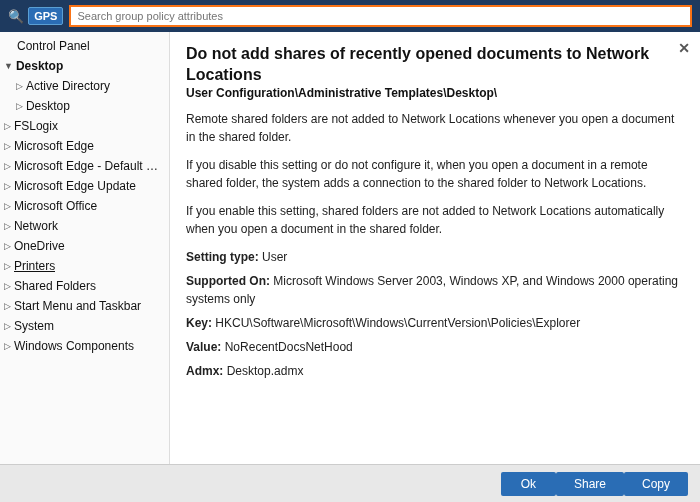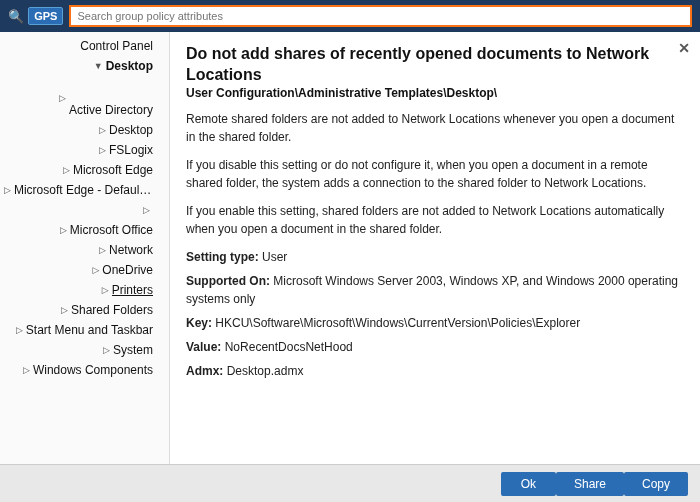--- a/index.html
+++ b/index.html
@@ -70,26 +70,25 @@
       width: 170px;
       min-width: 170px;
       background: #fafafa;
       border-right: 1px solid #ddd;
       overflow-y: auto;
       padding: 4px 0;
     }
     .sidebar-item-row {
       display: flex;
       align-items: center;
-      padding: 1px 16px;
+      padding: 1px 4px;
       cursor: pointer;
       font-size: 12px;
       color: #111;
       line-height: 18px;
-      justify-content: flex-end;
     }
 
     
     .content-panel {
       flex: 1;
       padding: 12px 16px;
       overflow-y: auto;
       position: relative;
       background: white;
     }
@@ -171,40 +170,41 @@
   <div class="sidebar-item-row" style="padding-left: 4px;">
         <span style="margin-right:3px;width:10px;display:inline-block;"></span>
         <span style="overflow:hidden;text-overflow:ellipsis;white-space:nowrap;">Control Panel</span>
       </div>
       <div class="sidebar-item-row" style="padding-left: 4px; font-weight: bold;">
         <span style="margin-right:3px;font-size:9px;color:#555;">▼</span>
         <span style="overflow:hidden;text-overflow:ellipsis;white-space:nowrap;">Desktop</span>
       </div>
       <div class="sidebar-item-row" style="padding-left: 16px;">
         <span style="margin-right:3px;font-size:9px;color:#555;">▷</span>
-        <span style="overflow:hidden;text-overflow:ellipsis;white-space:nowrap;margin-top:24px;">Active Directory</span>
+        <span style="overflow:hidden;text-overflow:ellipsis;white-space:nowrap;">Active Directory</span>
       </div>
       <div class="sidebar-item-row" style="padding-left: 16px;">
         <span style="margin-right:3px;font-size:9px;color:#555;">▷</span>
         <span style="overflow:hidden;text-overflow:ellipsis;white-space:nowrap;">Desktop</span>
       </div>
       <div class="sidebar-item-row" style="padding-left: 4px;">
         <span style="margin-right:3px;font-size:9px;color:#555;">▷</span>
         <span style="overflow:hidden;text-overflow:ellipsis;white-space:nowrap;">FSLogix</span>
       </div>
       <div class="sidebar-item-row" style="padding-left: 4px;">
         <span style="margin-right:3px;font-size:9px;color:#555;">▷</span>
         <span style="overflow:hidden;text-overflow:ellipsis;white-space:nowrap;">Microsoft Edge</span>
       </div>
       <div class="sidebar-item-row" style="padding-left: 4px;">
         <span style="margin-right:3px;font-size:9px;color:#555;">▷</span>
         <span style="overflow:hidden;text-overflow:ellipsis;white-space:nowrap;">Microsoft Edge - Default Settings (us</span>
       </div>
       <div class="sidebar-item-row" style="padding-left: 4px;">
         <span style="margin-right:3px;font-size:9px;color:#555;">▷</span>
+        <span style="overflow:hidden;text-overflow:ellipsis;white-space:nowrap;">Microsoft Edge Update</span>
       </div>
       <div class="sidebar-item-row" style="padding-left: 4px;">
         <span style="margin-right:3px;font-size:9px;color:#555;">▷</span>
         <span style="overflow:hidden;text-overflow:ellipsis;white-space:nowrap;">Microsoft Office</span>
       </div>
       <div class="sidebar-item-row" style="padding-left: 4px;">
         <span style="margin-right:3px;font-size:9px;color:#555;">▷</span>
         <span style="overflow:hidden;text-overflow:ellipsis;white-space:nowrap;">Network</span>
       </div>
       <div class="sidebar-item-row" style="padding-left: 4px;">

